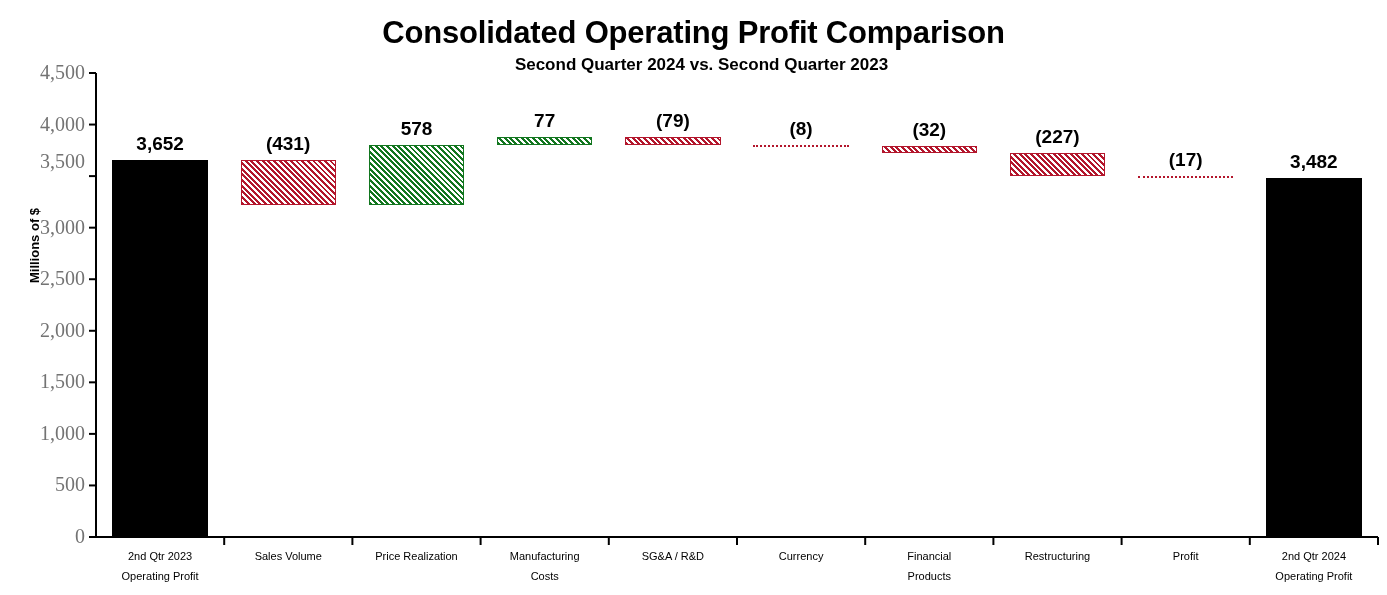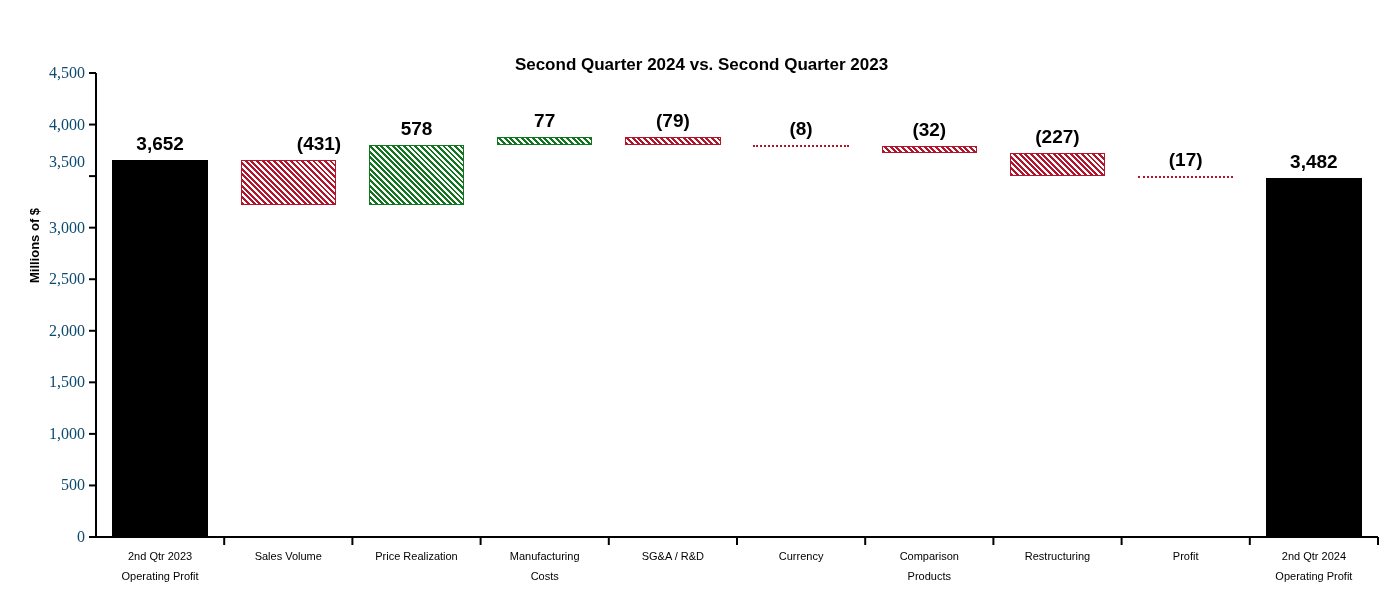--- a/index.html
+++ b/index.html
@@ -71,23 +71,23 @@
     top: 0;
     width: 96px;
     height: 595px;
   }
   #ytick-layer .ytick-label {
     position: absolute;
     right: 11px;
     width: 80px;
     text-align: right;
     font-family: "Liberation Serif", serif;
-    font-size: 16px;
+    font-size: 20px;
     line-height: 15px;
-    color: #0c4a6e;
+    color: #737373;
     white-space: nowrap;
   }
   #axis-svg {
     position: absolute;
     left: 0;
     top: 0;
   }
 
   
   #plot {
@@ -162,20 +162,21 @@
     line-height: 20px;
     color: #000000;
   }
   .xlabel .l2 { display: block; }
 </style>
 </head>
 <body>
 
 <div id="chart-root">
 
+  <div id="chart-title">Consolidated Operating Profit Comparison</div>
   <div id="chart-subtitle">Second Quarter 2024 vs. Second Quarter 2023</div>
 
   <div id="ylabel">Millions of $</div>
 
   <div id="ytick-layer">
       <div class="ytick-label" style="top: 65px;">4,500</div>
       <div class="ytick-label" style="top: 116.556px;">4,000</div>
       <div class="ytick-label" style="top: 154px;">3,500</div>
       <div class="ytick-label" style="top: 219.667px;">3,000</div>
       <div class="ytick-label" style="top: 271.222px;">2,500</div>
@@ -209,21 +210,21 @@
       <line x1="1121.6" y1="537" x2="1121.6" y2="545" stroke="#000000" stroke-width="2"></line>
       <line x1="1249.8" y1="537" x2="1249.8" y2="545" stroke="#000000" stroke-width="2"></line>
       <line x1="1378" y1="537" x2="1378" y2="545" stroke="#000000" stroke-width="2"></line>
       <line x1="89" y1="73" x2="96" y2="73" stroke="#000000" stroke-width="2"></line>
     </svg>
 
   <div id="plot">
       <div class="bar solid" style="left: 16.3455px; top: 87.4382px; width: 95.509px; height: 376.562px;"></div>
       <div class="datalabel" style="left: 0px; width: 128.2px; top: 61.4382px;">3,652</div>
       <div class="bar down" style="left: 144.546px; top: 87.4382px; width: 95.509px; height: 44.4409px;"></div>
-      <div class="datalabel" style="left: 117px; width: 128.2px; top: 61.4382px; text-align: right;">(431)</div>
+      <div class="datalabel" style="left: 128px; width: 128.2px; top: 61.4382px;">(431)</div>
       <div class="bar up" style="left: 272.745px; top: 72.2809px; width: 95.509px; height: 59.5982px;"></div>
       <div class="datalabel" style="left: 256.4px; width: 128.2px; top: 46.2809px;">578</div>
       <div class="bar up" style="left: 400.945px; top: 64.3413px; width: 95.509px; height: 7.93956px;"></div>
       <div class="datalabel" style="left: 384.6px; width: 128.2px; top: 38.3413px;">77</div>
       <div class="bar down" style="left: 529.145px; top: 64.3413px; width: 95.509px; height: 8.14578px;"></div>
       <div class="datalabel" style="left: 512.8px; width: 128.2px; top: 38.3413px;">(79)</div>
       <div class="bar tiny-down" style="left: 657.345px; top: 72.4871px; width: 95.509px; height: 2px;"></div>
       <div class="datalabel" style="left: 641px; width: 128.2px; top: 46.4871px;">(8)</div>
       <div class="bar down" style="left: 785.545px; top: 73.312px; width: 95.509px; height: 6.496px;"></div>
       <div class="datalabel" style="left: 769.2px; width: 128.2px; top: 47.312px;">(32)</div>
@@ -235,19 +236,19 @@
       <div class="datalabel" style="left: 1153.8px; width: 128.2px; top: 78.9671px;">3,482</div>
     </div>
 
   <div id="xlabels">
       <div class="xlabel" style="left: 0px; width: 128.2px;"><span>2nd Qtr 2023</span><span class="l2">Operating Profit</span></div>
       <div class="xlabel" style="left: 128.2px; width: 128.2px;"><span>Sales Volume</span></div>
       <div class="xlabel" style="left: 256.4px; width: 128.2px;"><span>Price Realization</span></div>
       <div class="xlabel" style="left: 384.6px; width: 128.2px;"><span>Manufacturing</span><span class="l2">Costs</span></div>
       <div class="xlabel" style="left: 512.8px; width: 128.2px;"><span>SG&amp;A / R&amp;D</span></div>
       <div class="xlabel" style="left: 641px; width: 128.2px;"><span>Currency</span></div>
-      <div class="xlabel" style="left: 769.2px; width: 128.2px;"><span>Comparison</span><span class="l2">Products</span></div>
+      <div class="xlabel" style="left: 769.2px; width: 128.2px;"><span>Financial</span><span class="l2">Products</span></div>
       <div class="xlabel" style="left: 897.4px; width: 128.2px;"><span>Restructuring</span></div>
       <div class="xlabel" style="left: 1025.6px; width: 128.2px;"><span>Profit</span></div>
       <div class="xlabel" style="left: 1153.8px; width: 128.2px;"><span>2nd Qtr 2024</span><span class="l2">Operating Profit</span></div>
     </div>
 
 </div>
 
 </body></html>

